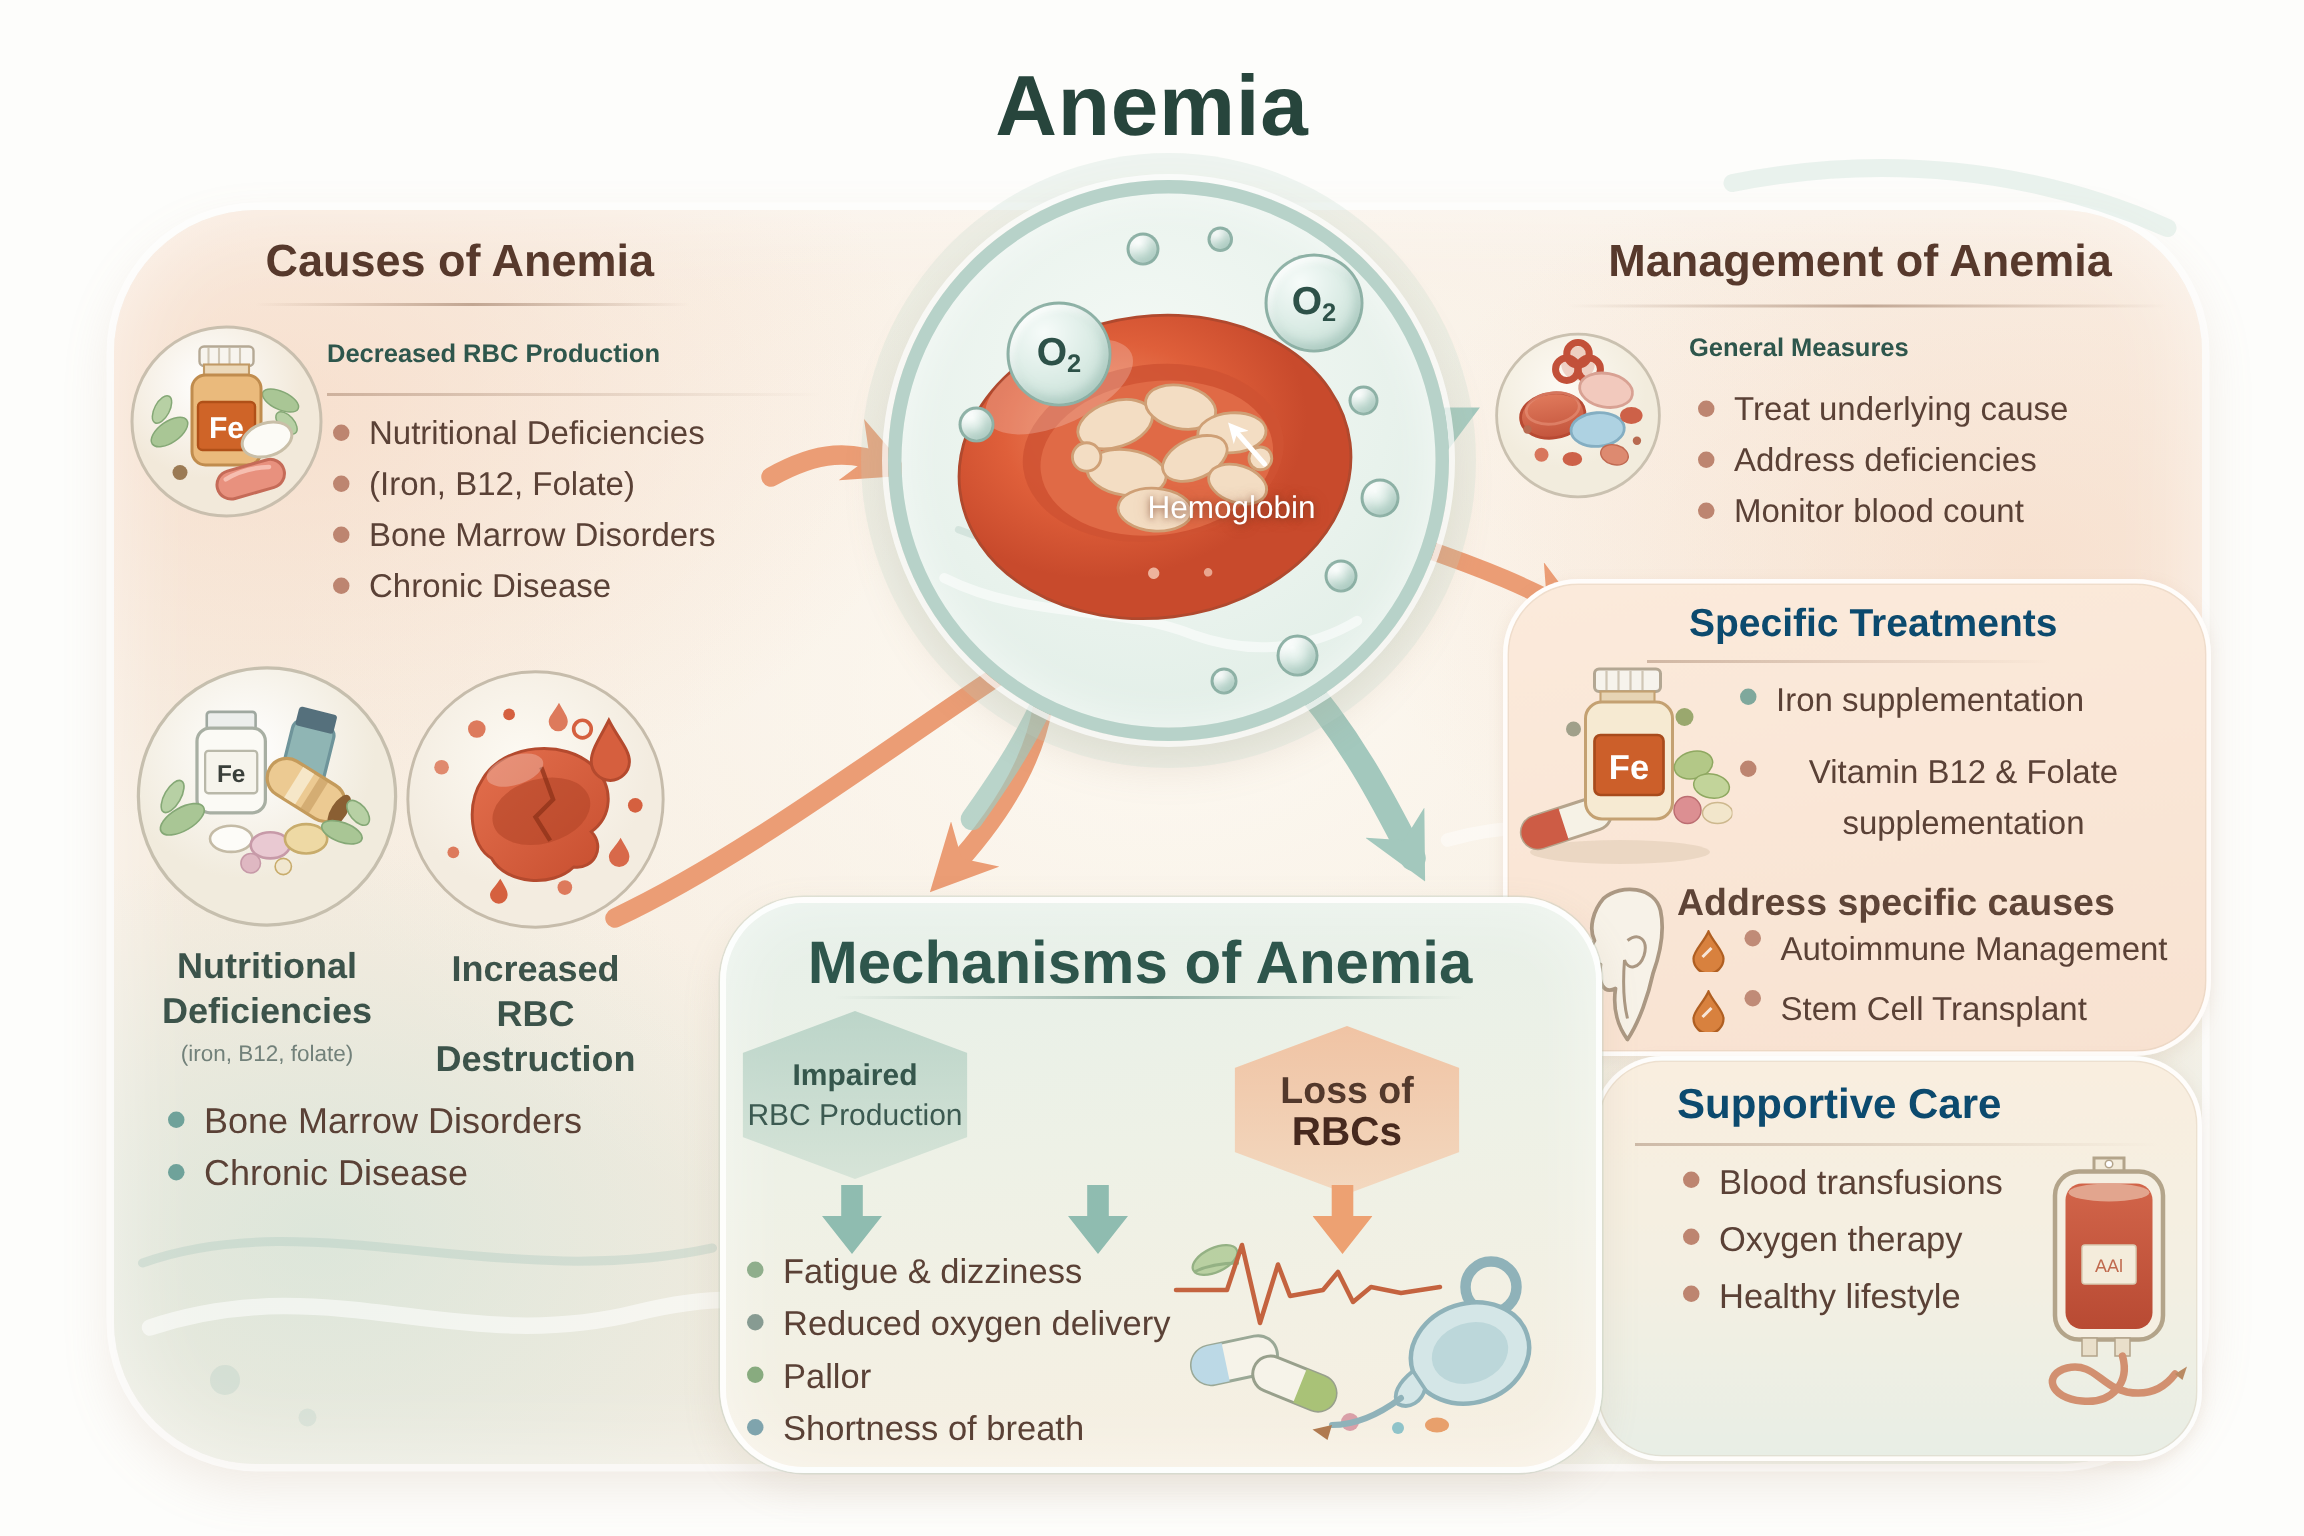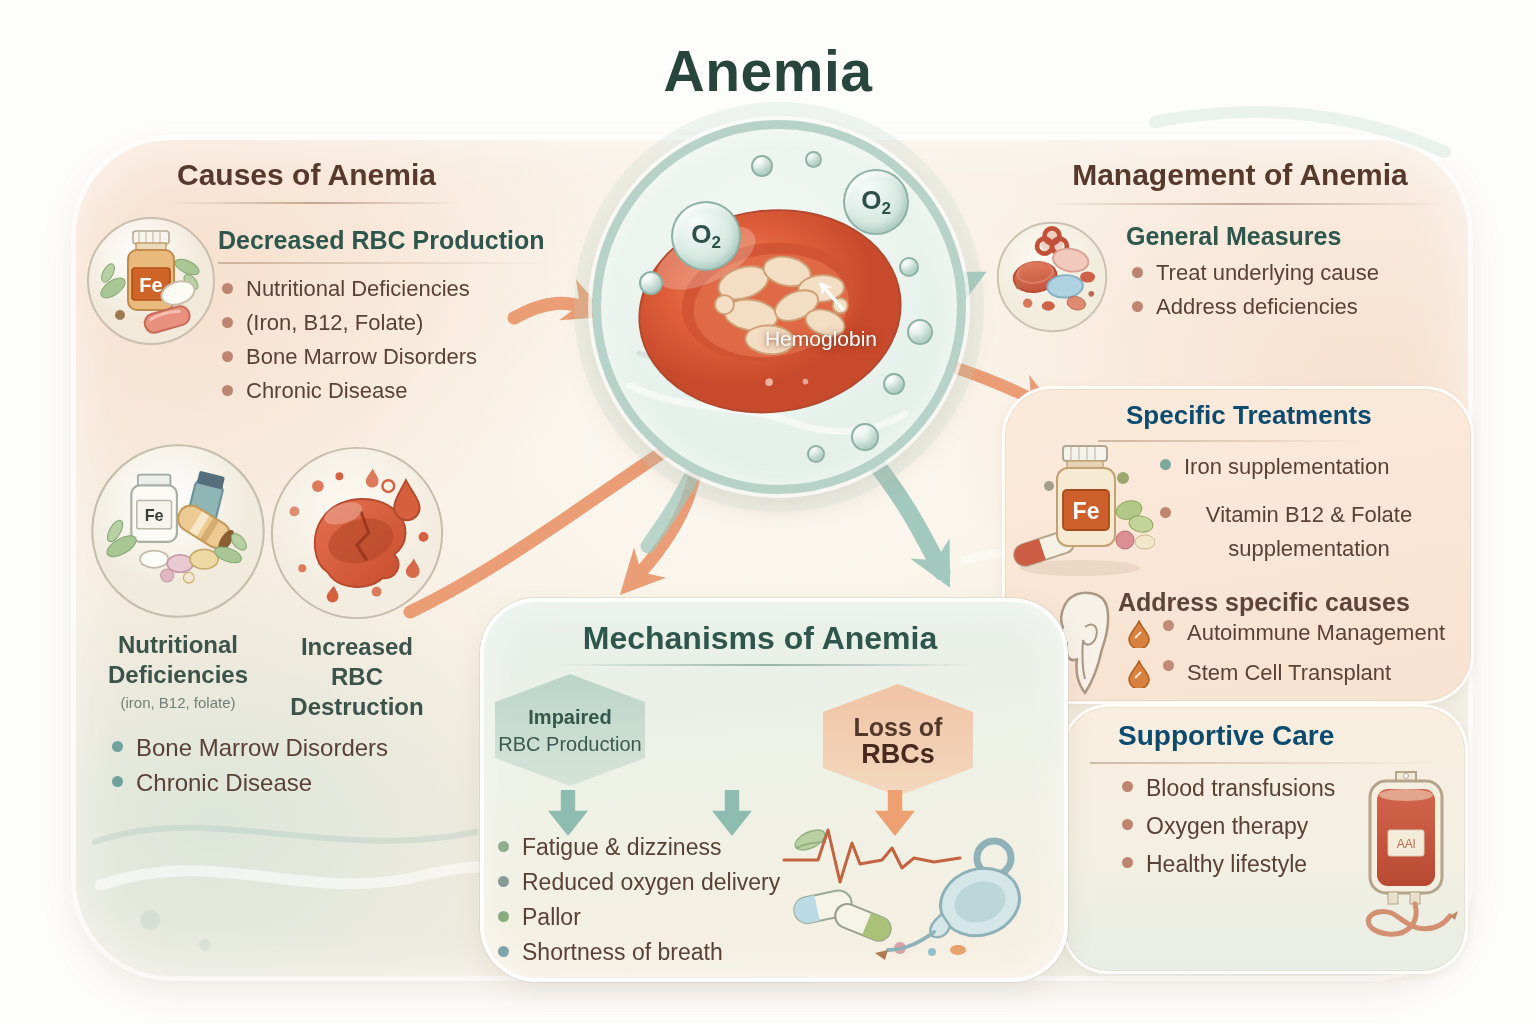--- a/index.html
+++ b/index.html
@@ -15,21 +15,21 @@
       radial-gradient(640px 420px at 92% 28%, rgba(247,215,193,.55), transparent 70%),
       radial-gradient(600px 420px at 90% 88%, rgba(205,228,218,.5), transparent 72%),
       radial-gradient(760px 520px at 50% 38%, rgba(253,250,243,.9), transparent 78%),
       linear-gradient(180deg,#f9f0e6 0%,#f6ecdf 60%,#f2ece0 100%);
     box-shadow:0 0 0 5px rgba(255,255,255,.6),0 14px 34px rgba(175,145,115,.18),
                inset 0 0 60px rgba(255,255,255,.55);}
 
   
   .main-title{font-size:57px;font-weight:bold;color:#27453c;letter-spacing:.5px;}
   .section-title{font-size:30px;font-weight:bold;color:#57392c;}
-  .teal-head{font-size:25px;font-weight:bold;color:#2e564c;}
+  .teal-head{font-size:17px;font-weight:bold;color:#2e564c;}
   .brown-head{font-size:26px;font-weight:bold;color:#0c4a6e;}
   .address-head{font-size:25px;font-weight:600;color:#5e4437;}
   .divider{height:2px;background:linear-gradient(90deg,transparent,rgba(128,88,62,.45),transparent);}
   .divider.teal{background:linear-gradient(90deg,transparent,rgba(84,132,119,.55),transparent);}
   .divider.thin{height:1.5px;background:linear-gradient(90deg,rgba(128,88,62,.35),transparent);}
 
   ul.blist{list-style:none;margin:0;padding:0;}
   ul.blist li{display:flex;align-items:flex-start;gap:13px;}
   .bullet-txt{font-size:22px;color:#5a4136;line-height:30px;}
   .dot{width:11px;height:11px;border-radius:50%;flex:0 0 11px;margin-top:9px;background:#bd8570;}
@@ -55,21 +55,21 @@
 
   
   .panel{border:3px solid rgba(255,255,255,.88);
          box-shadow:0 3px 10px rgba(185,155,125,.15), inset 0 0 0 1px rgba(210,190,168,.28);}
   .panel.specific{border-radius:50px;background:linear-gradient(170deg,#fbeadb,#f8e2d1);}
   .panel.supportive{border-radius:46px;background:linear-gradient(180deg,#f9eedf 0%,#f3efe2 55%,#e8eee5 100%);}
   .panel.mech{border-radius:56px;border-width:4px;
       background:linear-gradient(175deg,#e6f0e9 0%,#eef1e6 45%,#f7efe1 100%);
       box-shadow:0 0 0 1px rgba(188,203,188,.4),0 10px 26px rgba(160,140,110,.14),
                  inset 0 0 46px rgba(255,255,255,.5);}
-  .mech-title{font-size:32px;font-weight:bold;color:#2e564c;text-align:center;}
+  .mech-title{font-size:40px;font-weight:bold;color:#2e564c;text-align:center;}
 
   
   .hex{width:150px;height:112px;clip-path:polygon(50% 0,100% 25%,100% 75%,50% 100%,0 75%,0 25%);
        display:flex;flex-direction:column;align-items:center;justify-content:center;text-align:center;}
   .hex.teal{background:linear-gradient(180deg,rgba(160,196,182,.62),rgba(186,212,198,.45));}
   .hex.orange{background:linear-gradient(180deg,rgba(242,178,138,.72),rgba(246,196,160,.55));}
   .hex .l1{font-size:20px;font-weight:600;color:#35564c;line-height:28px;}
   .hex .l2{font-size:20px;color:#3c5a51;line-height:26px;}
   .hex.orange .l1{font-size:25px;color:#53392c;}
   .hex.orange .l2{font-size:27px;font-weight:bold;color:#47291e;}
@@ -365,20 +365,24 @@
   <div class="abs teal-head" style="left:1126px;top:222px;width:300px;">General Measures</div>
   <ul class="abs blist general-list" style="left:1132px;top:258px;width:330px;">
     <li>
         <span class="dot"></span>
         <span class="bullet-txt">Treat underlying cause</span>
       </li>
     <li>
         <span class="dot"></span>
         <span class="bullet-txt">Address deficiencies</span>
       </li>
+    <li>
+        <span class="dot"></span>
+        <span class="bullet-txt">Monitor blood count</span>
+      </li>
   </ul>
 
   <div class="abs panel specific" style="left:1002px;top:386px;width:466px;height:312px;"></div>
   <div class="abs brown-head" style="left:1126px;top:400px;width:300px;">Specific Treatments</div>
   <div class="abs divider thin" style="left:1098px;top:440px;width:270px;"></div>
 
   <div class="abs" style="left:1005px;top:440px;width:150px;height:140px;">
     <svg width="150" height="140" viewBox="0 0 150 140">
       <ellipse cx="75" cy="128" rx="60" ry="8" fill="#d9c6ae" opacity=".45"></ellipse>
       <g transform="rotate(-18 38 108)">

